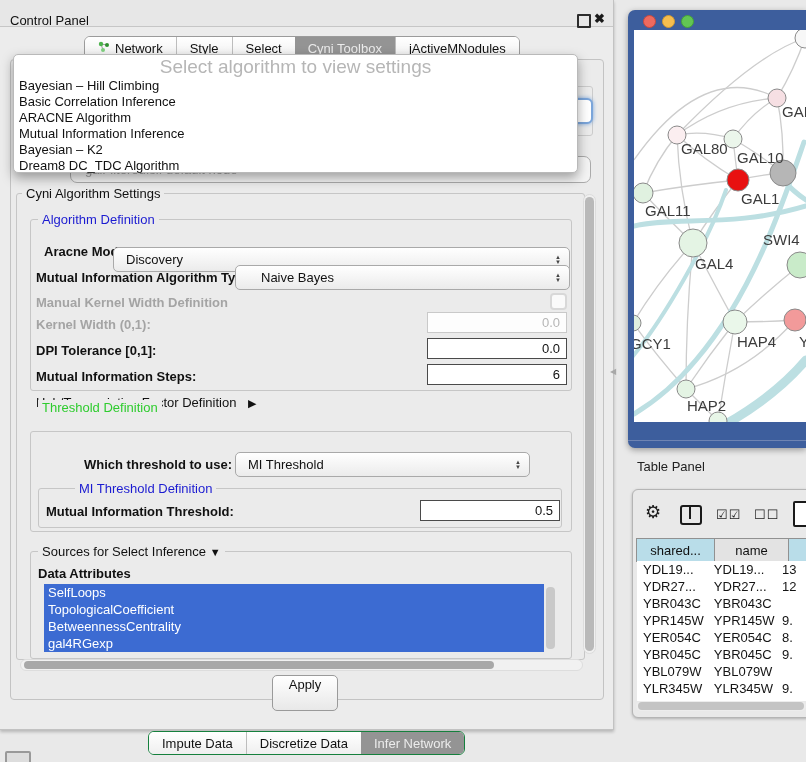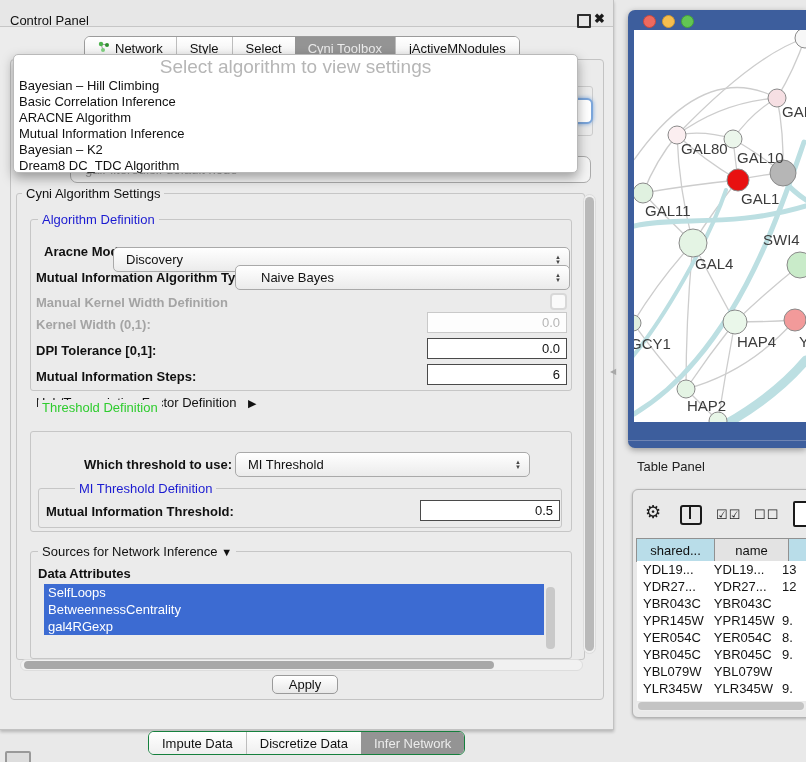--- a/index.html
+++ b/index.html
@@ -60,21 +60,21 @@
   
   #attr-list{left:44px;top:584px;width:516px;height:68px;overflow:hidden;background:#ebebeb;}
   .attr-item{width:500px;height:17px;line-height:17px;background:#3c6bd2;color:#fff;font-size:13px;padding-left:4px;box-sizing:border-box;}
   #attr-scroll{left:546px;top:587px;width:9px;height:62px;border-radius:4px;background:#c9c9c9;z-index:2;}
   
   #v-track{left:583px;top:194px;width:13px;height:460px;background:#f0f0f0;border:1px solid #dcdcdc;border-radius:7px;box-sizing:border-box;}
   #v-thumb{left:585px;top:197px;width:9px;height:454px;border-radius:5px;background:#b9b9b9;}
   #h-track{left:20px;top:659px;width:563px;height:12px;background:#f1f1f1;border:1px solid #ddd;border-radius:6px;box-sizing:border-box;}
   #h-thumb{left:24px;top:661px;width:470px;height:8px;border-radius:4px;background:#a8a8a8;}
   
-  #apply-btn{left:272px;top:675px;width:66px;height:19px;border:1px solid #9a9a9a;border-radius:5px;
+  #apply-btn{left:272px;top:675px;width:66px;height:36px;border:1px solid #9a9a9a;border-radius:5px;
     background:linear-gradient(#ffffff,#e8e8e8);font-size:13px;color:#111;text-align:center;line-height:18px;box-sizing:border-box;}
   #bottom-tabs{left:148px;top:707px;height:22px;display:flex;border:1px solid #15803d;border-radius:6px;
     overflow:hidden;background:#fdfdfd;font-size:13px;margin-top:24px;}
   
   #net-frame{left:628px;top:10px;width:178px;height:438px;background:#3d5e9d;
     border-radius:7px 0 0 7px;box-shadow:0 2px 6px rgba(0,0,0,.35);}
   #net-frame-line{left:628px;top:440px;width:178px;height:1px;background:#6e84b3;}
   .tlight{width:13px;height:13px;border-radius:50%;box-sizing:border-box;}
   #tl-red{left:643px;top:15px;background:#ed6a5f;border:1px solid #c9493e;}
   #tl-yellow{left:662px;top:15px;background:#f6be4f;border:1px solid #d49c32;}
@@ -206,25 +206,26 @@
   <span class="updn">▲<br>▼</span>
 </div>
 
 <div class="abs gbox" style="left:38px;top:488px;width:522px;height:38px;"></div>
 <div class="abs gtitle blue" style="left:46px;top:481px;margin-left:29px;">MI Threshold Definition</div>
 
 <div class="abs lbl" style="left:46px;top:504px;">Mutual Information Threshold:</div>
 <div class="abs tfield" style="left:420px;top:500px;width:140px;height:21px;">0.5</div>
 
 <div class="abs gbox" style="left:30px;top:551px;width:540px;height:106px;"></div>
-<div class="abs gtitle" style="left:38px;top:544px;color:#111;"><span>Sources for Network Inference</span> <span class="tri">▼</span></div>
+<div class="abs gtitle" style="left:38px;top:544px;color:#111;"><span>Sources for Select Inference</span> <span class="tri">▼</span></div>
 
 <div class="abs lbl" style="left:38px;top:566px;">Data Attributes</div>
 <div class="abs" id="attr-list">
     <div class="attr-item">SelfLoops</div>
+    <div class="attr-item">TopologicalCoefficient</div>
     <div class="attr-item">BetweennessCentrality</div>
     <div class="attr-item">gal4RGexp</div>
   </div>
 <div class="abs" id="attr-scroll"></div>
 
 <div class="abs" id="h-track"></div>
 <div class="abs" id="h-thumb"></div>
 
 <div class="abs" id="apply-btn">Apply</div>
 

